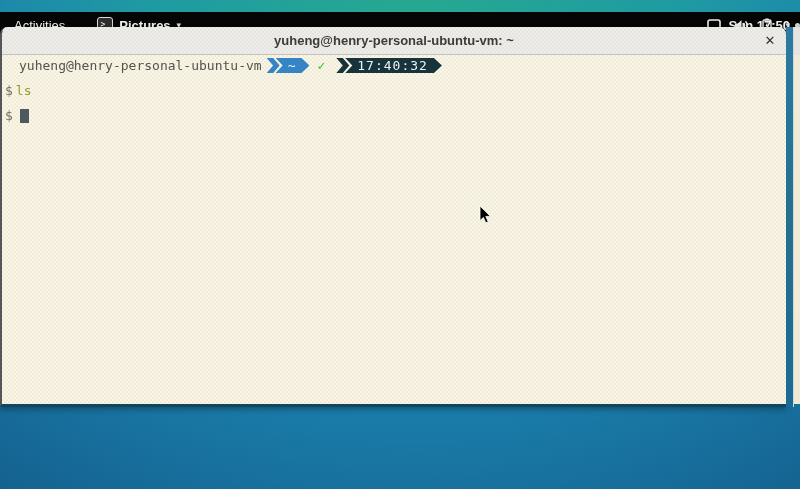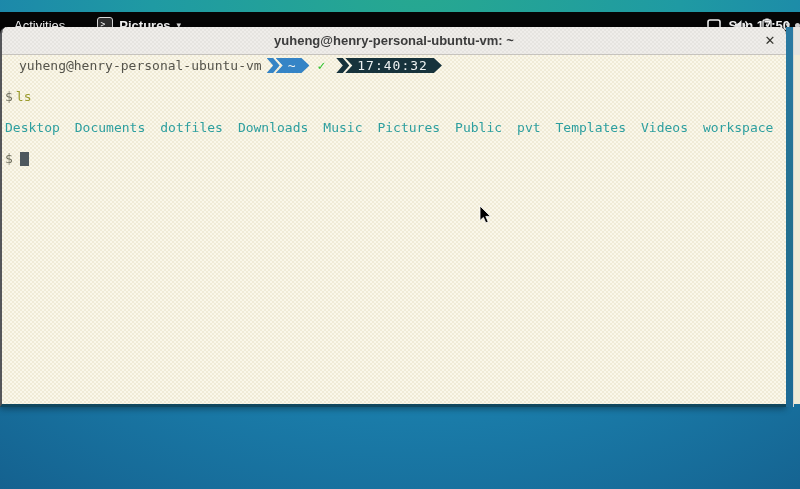--- a/index.html
+++ b/index.html
@@ -69,21 +69,21 @@
     background-color:#f0ebd7;
     background-image:
       linear-gradient(45deg,#faf7ea 25%,transparent 25%,transparent 75%,#faf7ea 75%),
       linear-gradient(45deg,#faf7ea 25%,transparent 25%,transparent 75%,#faf7ea 75%);
     background-size:4px 4px; background-position:0 0,2px 2px;
     font-family:"DejaVu Sans Mono", monospace;
     font-size:13px; line-height:15px; color:#55544c;
     padding:3px 0 0 3px;
     cursor:text;
   }
-  .tline { height:31px; white-space:nowrap; }
+  .tline { height:25px; white-space:nowrap; }
   .prompt-line { padding-left:14px; }
   .puser { color:#55544c; }
   .pl { display:inline-block; height:15px; line-height:15px; vertical-align:top; }
   .pl-chev-blue, .pl-chev-dark {
     width:13px; margin-left:5px;
     clip-path:polygon(0 0,50% 0,100% 50%,50% 100%,0 100%,50% 50%);
   }
   .pl-chev-blue { background:#3584c6; }
   .pl-chev-dark { background:#17333c; }
   .pl-body {
@@ -159,23 +159,20 @@
   <div class="term">
 
     <div class="tline prompt-line">
       <span class="puser">yuheng@henry-personal-ubuntu-vm</span><span class="pl pl-chev-blue"></span><span class="pl pl-body pl-body-blue"><span>~</span></span><span class="check">✓</span><span class="pl pl-chev-dark"></span><span class="pl pl-body pl-body-dark"><span>17:40:32</span></span>
     </div>
 
     <div class="tline">
       <span class="dollar">$</span><span class="cmd">ls</span>
     </div>
 
-    <div class="tline">
-      <span class="dir">Desktop</span><span class="dir">Documents</span><span class="dir">dotfiles</span><span class="dir">Downloads</span><span class="dir">Music</span><span class="dir">Pictures</span><span class="dir">Public</span><span class="dir">pvt</span><span class="dir">Templates</span><span class="dir">Videos</span><span class="dir">workspace</span>
-    </div>
 
 
     <div class="tline">
       <span class="dollar">$</span><span class="cursor-block"></span>
     </div>
 
   </div>
 </div>
 
 <div class="scroll-gap"></div>

